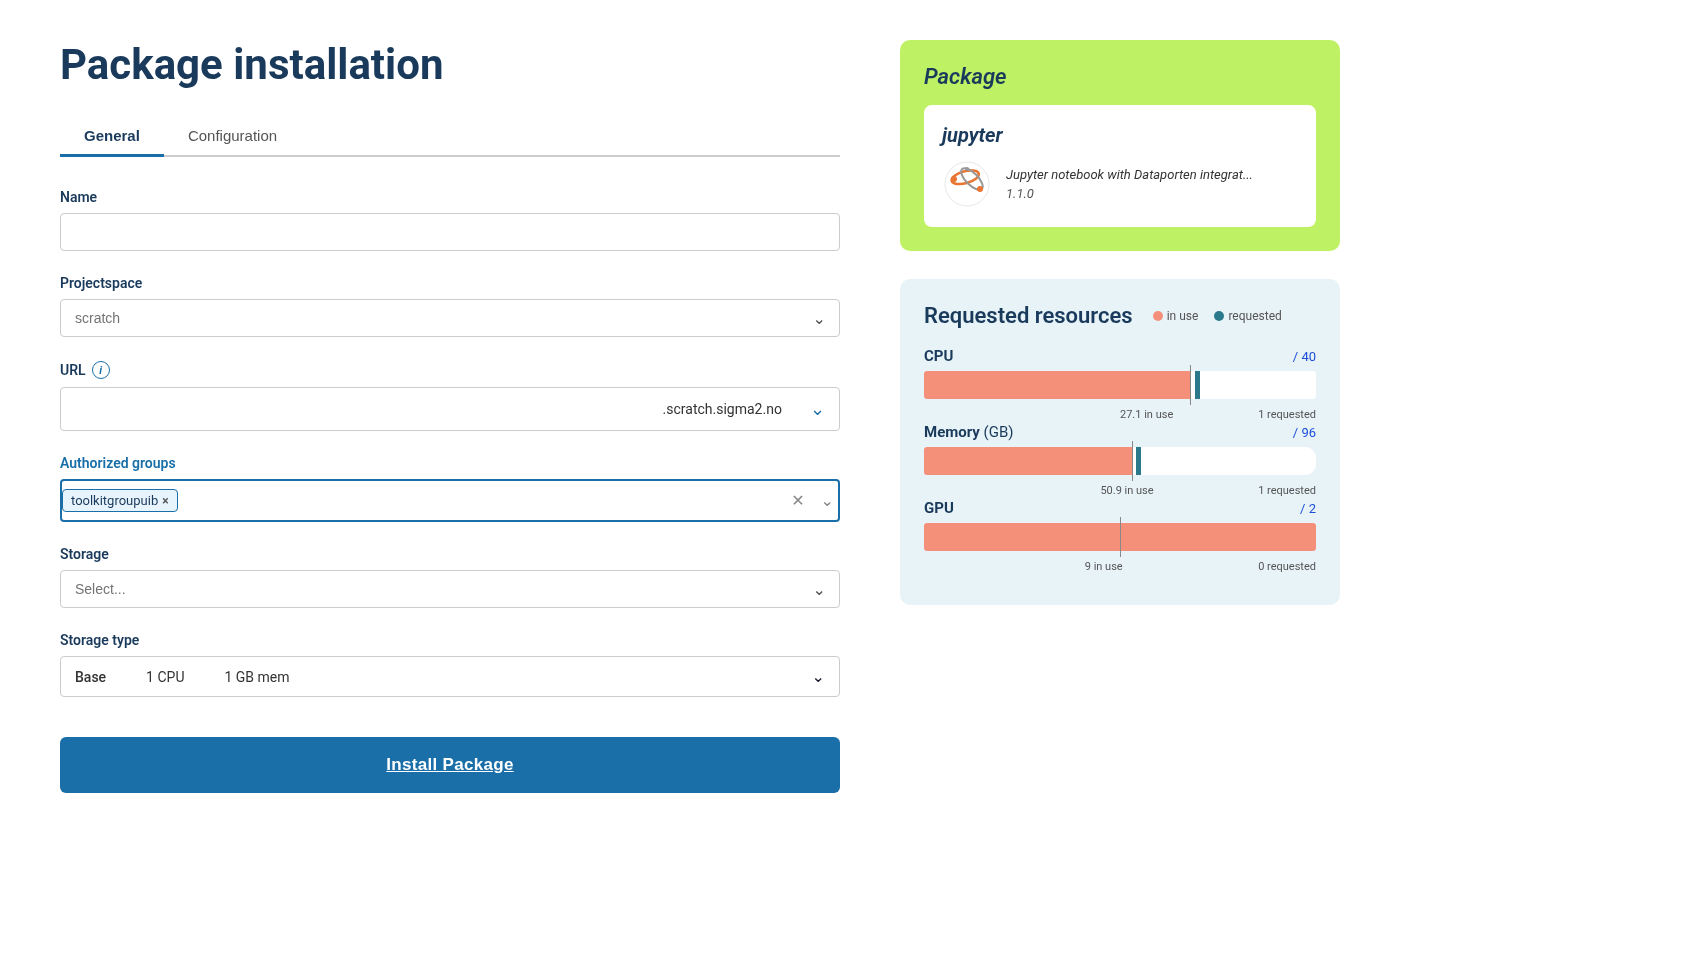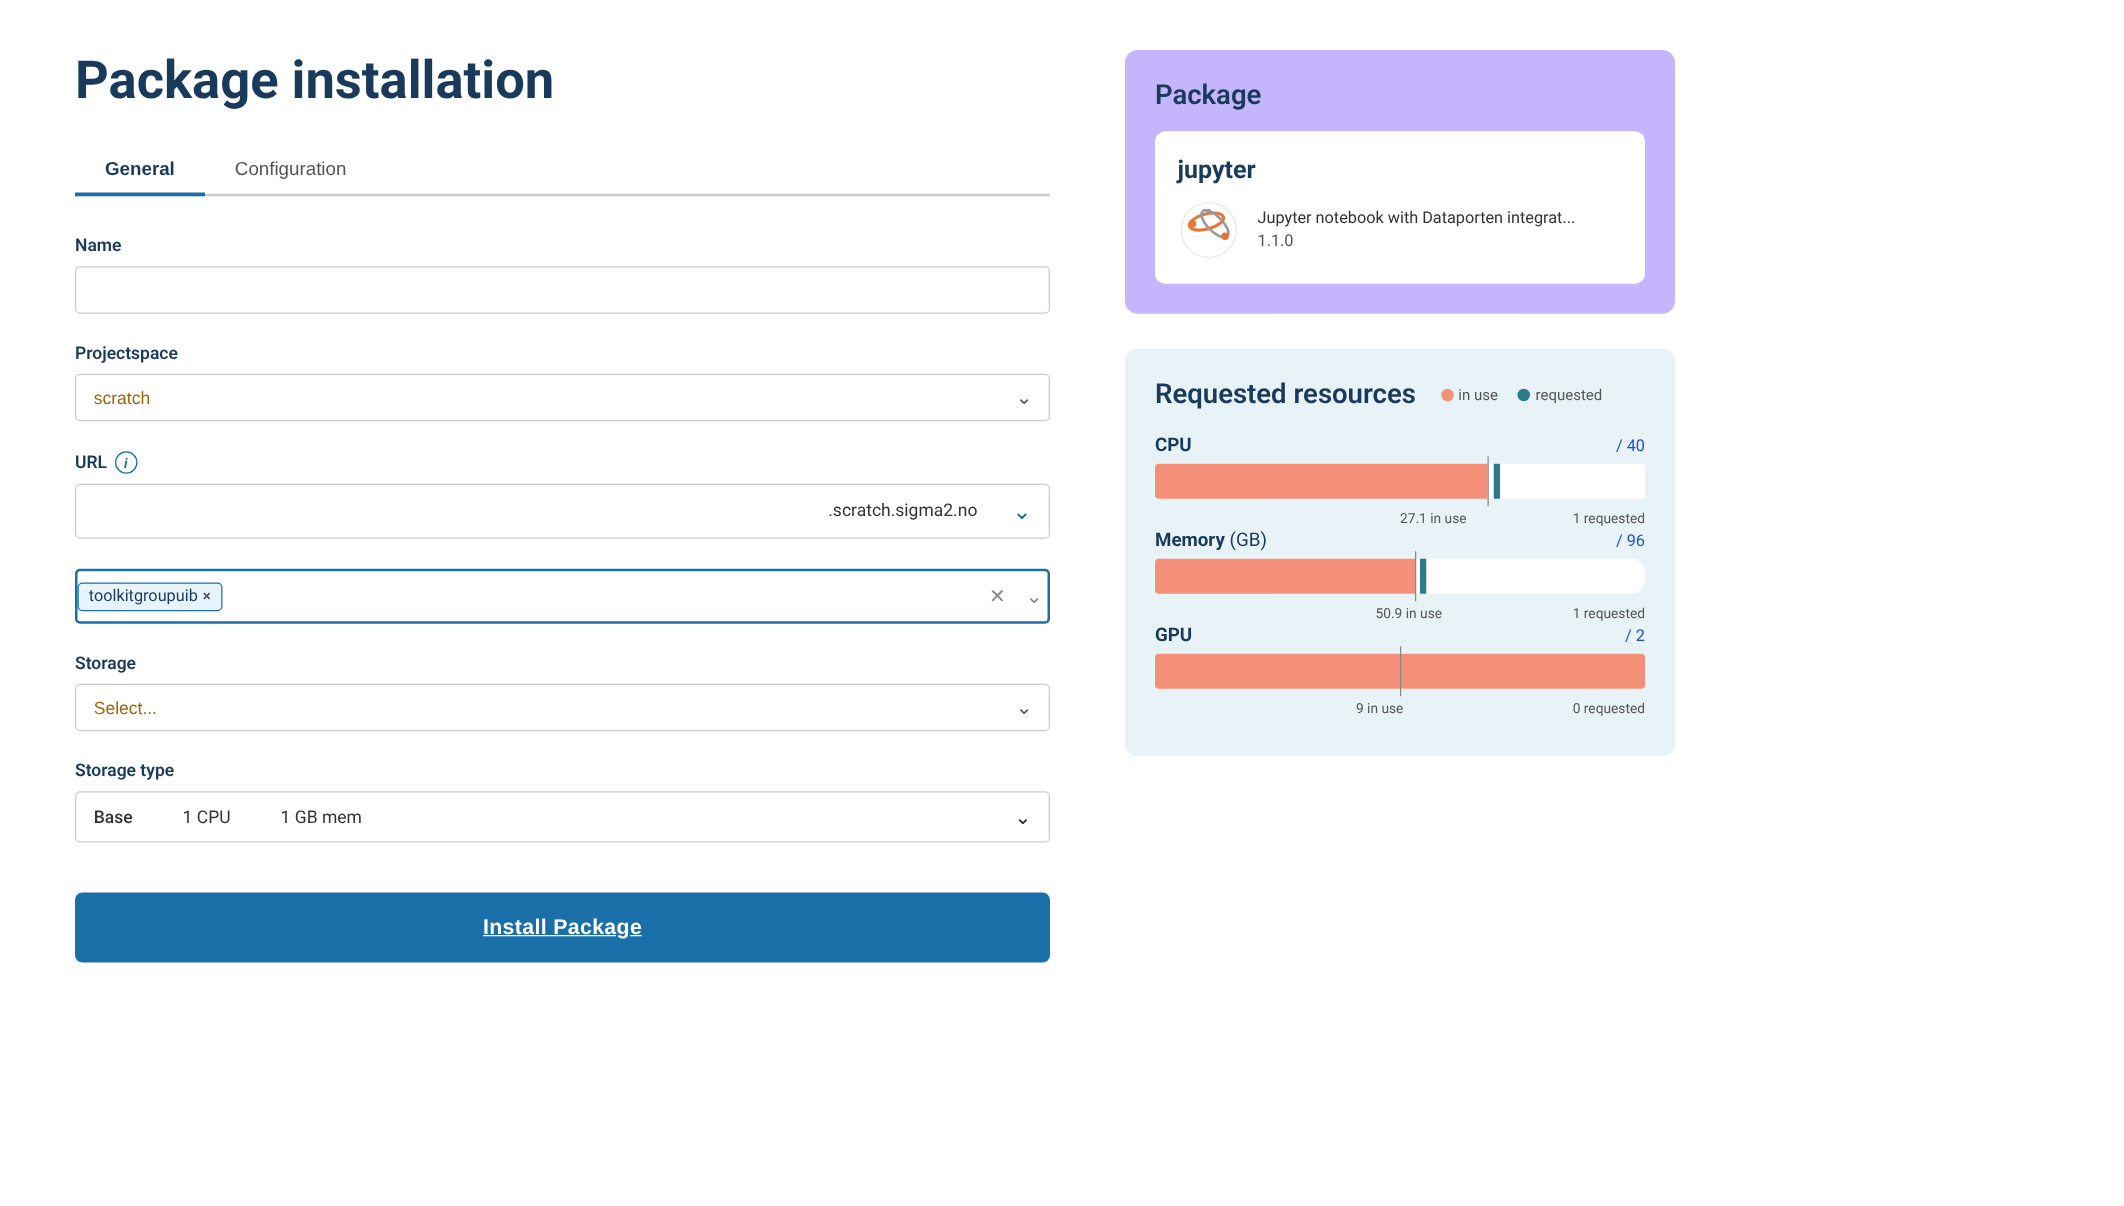--- a/index.html
+++ b/index.html
@@ -85,21 +85,21 @@
     }
     .select-wrapper {
       position: relative;
     }
     .select-wrapper select {
       width: 100%;
       padding: 10px 14px;
       border: 1.5px solid #ccc;
       border-radius: 4px;
       font-size: 14px;
-      color: #a16207;
+      color: #737373;
       background: #fff;
       appearance: none;
       cursor: pointer;
       outline: none;
     }
     .select-wrapper .chevron {
       position: absolute;
       right: 14px;
       top: 50%;
       transform: translateY(-50%);
@@ -202,24 +202,25 @@
       letter-spacing: 0.3px;
       text-decoration: underline;
     }
 
     
     .right-panel {
       width: 440px;
       flex-shrink: 0;
     }
     .package-section {
-      background: #c4b5fd;
+      background: #bef264;
       border-radius: 10px;
       padding: 24px;
       margin-bottom: 28px;
+      font-style: italic;
     }
     .section-title {
       font-size: 22px;
       font-weight: 600;
       color: #1a3a5c;
       margin-bottom: 16px;
     }
     .package-card {
       background: #fff;
       border-radius: 8px;
@@ -364,20 +365,21 @@
       <span class="info-icon">i</span>
     </div>
     <div class="url-wrapper">
       <div class="url-prefix">.scratch.sigma2.no</div>
       <button class="url-dropdown-btn">⌄</button>
     </div>
   </div>
 
   
   <div class="form-group">
+    <div class="form-label authorized">Authorized groups</div>
     <div class="authorized-wrapper">
       <div class="tag">
         <span>toolkitgroupuib</span>
         <span class="tag-close">×</span>
       </div>
       <input class="authorized-input" type="text" style="">
       <button class="clear-btn">✕</button>
       <button class="clear-btn">⌄</button>
     </div>
   </div>

